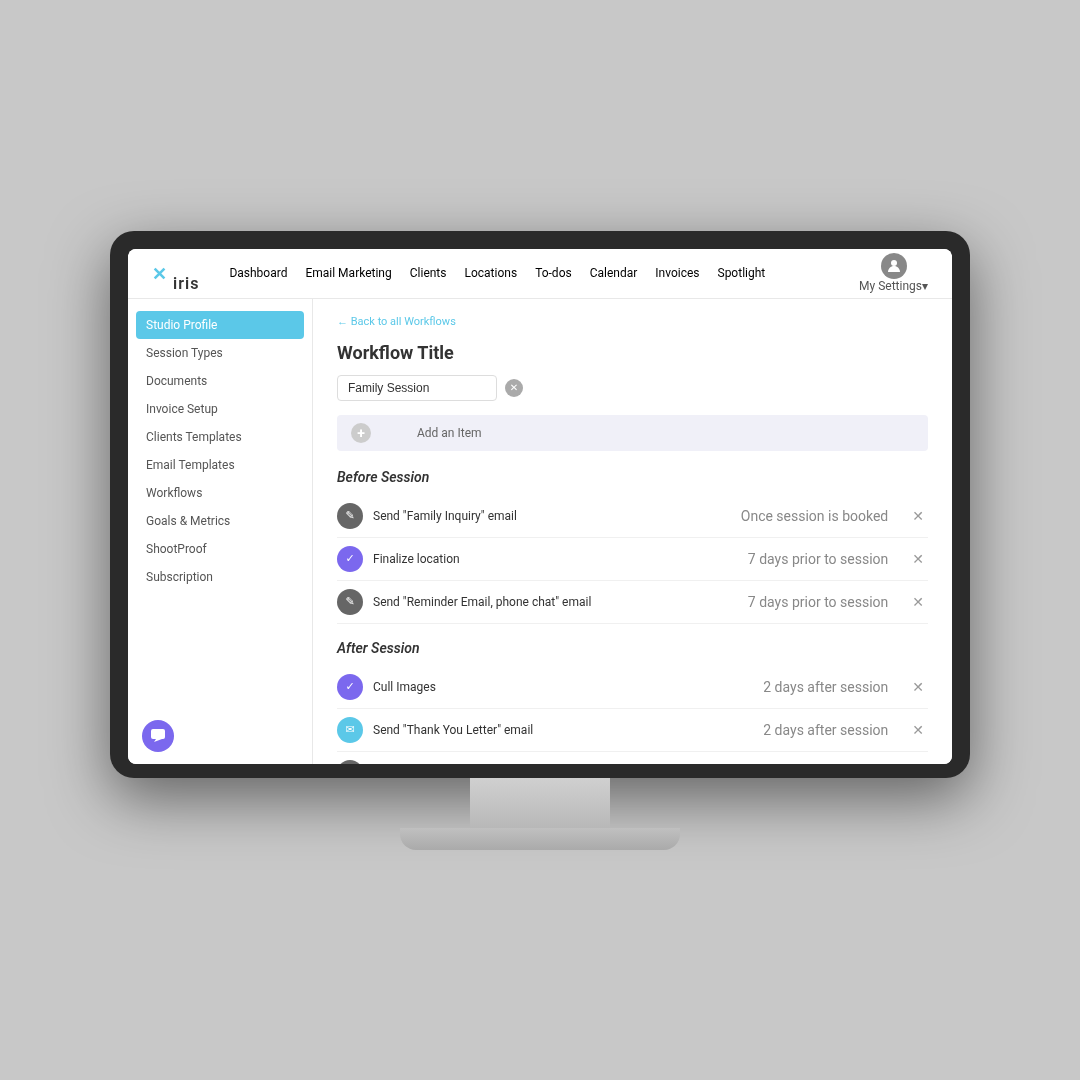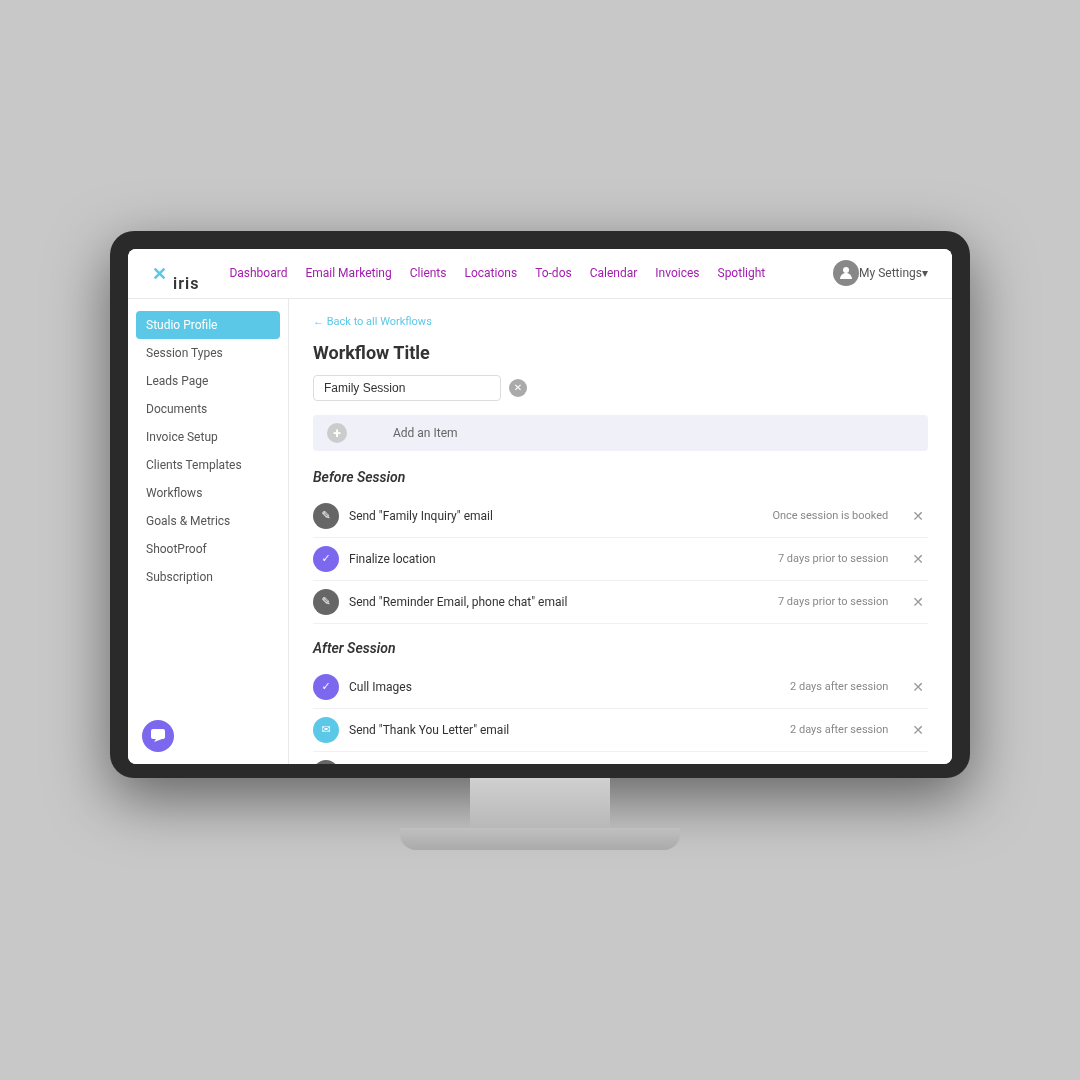--- a/index.html
+++ b/index.html
@@ -93,28 +93,29 @@
 
     .nav-links {
       display: flex;
       align-items: center;
       gap: 18px;
       flex: 1;
     }
 
     .nav-link {
       font-size: 12px;
-      color: #a21caf;
+      color: #000000;
       cursor: pointer;
       white-space: nowrap;
     }
 
     .nav-right {
       display: flex;
       align-items: center;
+      flex-direction: column;
     }
 
     .user-avatar {
       width: 26px;
       height: 26px;
       border-radius: 50%;
       background: #888;
       display: flex;
       align-items: center;
       justify-content: center;
@@ -129,21 +130,21 @@
     }
 
     .main-content {
       display: flex;
       flex: 1;
       overflow: hidden;
     }
 
     
     .sidebar {
-      width: 161px;
+      width: 185px;
       background: #fff;
       border-right: 1px solid #e8e8e8;
       padding: 12px 0;
       flex-shrink: 0;
       overflow-y: auto;
     }
 
     .sidebar-item {
       padding: 7px 18px;
       font-size: 12px;
@@ -201,21 +202,21 @@
       gap: 8px;
       margin-bottom: 14px;
     }
 
     .workflow-input {
       border: 1px solid #ddd;
       border-radius: 4px;
       padding: 5px 10px;
       font-size: 12px;
       color: #333;
-      width: 188px;
+      width: 160px;
     }
 
     .clear-btn {
       width: 18px;
       height: 18px;
       background: #aaa;
       border-radius: 50%;
       display: flex;
       align-items: center;
       justify-content: center;
@@ -290,21 +291,21 @@
     .item-icon.purple { background: #7b68ee; }
     .item-icon.blue-light { background: #5bc8e8; }
 
     .item-label {
       flex: 1;
       font-size: 12px;
       color: #333;
     }
 
     .item-timing {
-      font-size: 11px;
+      font-size: 14px;
       color: #888;
       white-space: nowrap;
       margin-right: 10px;
       text-align: right;
     }
 
     .item-delete {
       color: #999;
       font-size: 14px;
       cursor: pointer;
@@ -343,24 +344,24 @@
             </div>
             <span class="user-menu">My Settings▾</span>
           </div>
         </div>
 
         <div class="main-content">
 
           <div class="sidebar" style="position:relative;">
             <div class="sidebar-item active">Studio Profile</div>
             <div class="sidebar-item">Session Types</div>
-            <div class="sidebar-item">Leads Page</div>
             <div class="sidebar-item">Documents</div>
             <div class="sidebar-item">Invoice Setup</div>
             <div class="sidebar-item">Clients Templates</div>
+            <div class="sidebar-item">Email Templates</div>
             <div class="sidebar-item">Workflows</div>
             <div class="sidebar-item">Goals &amp; Metrics</div>
             <div class="sidebar-item">ShootProof</div>
             <div class="sidebar-item">Subscription</div>
 
             <div style="position:absolute; bottom:12px; left:14px;">
               <div class="chat-icon">
                 <svg width="16" height="16" viewBox="0 0 16 16" fill="white">
                   <rect x="1" y="1" width="14" height="10" rx="2"></rect>
                   <path d="M4 14 l2-3 h6"></path>

